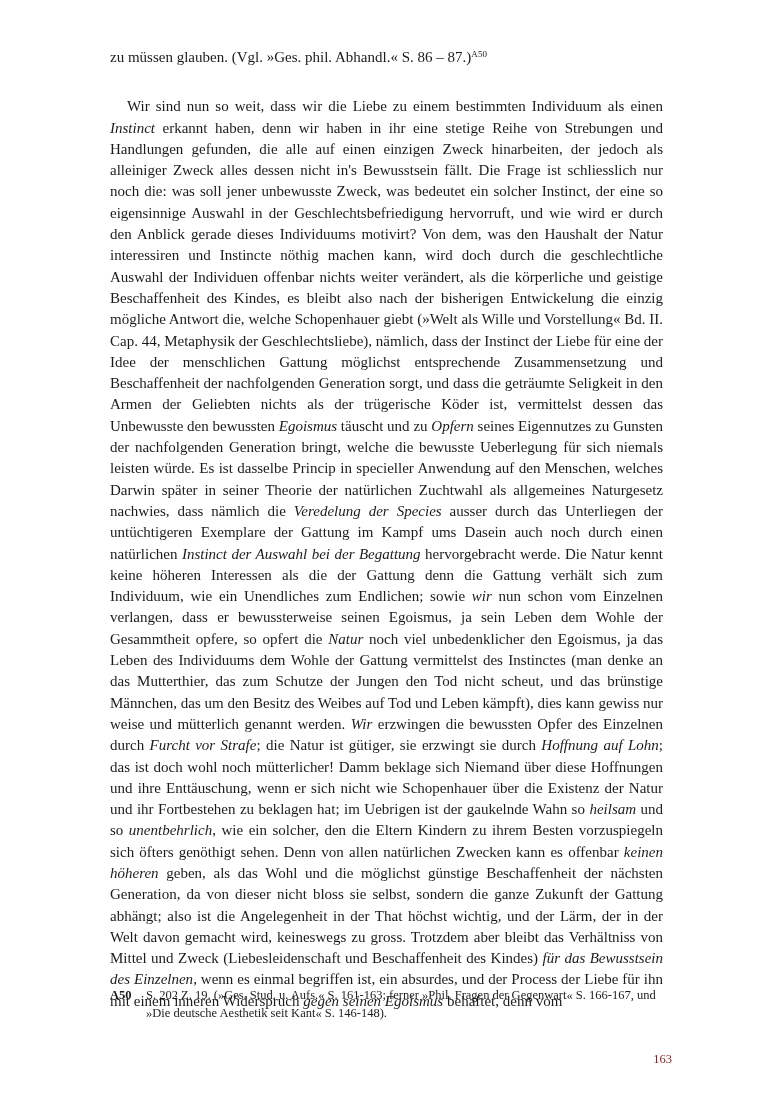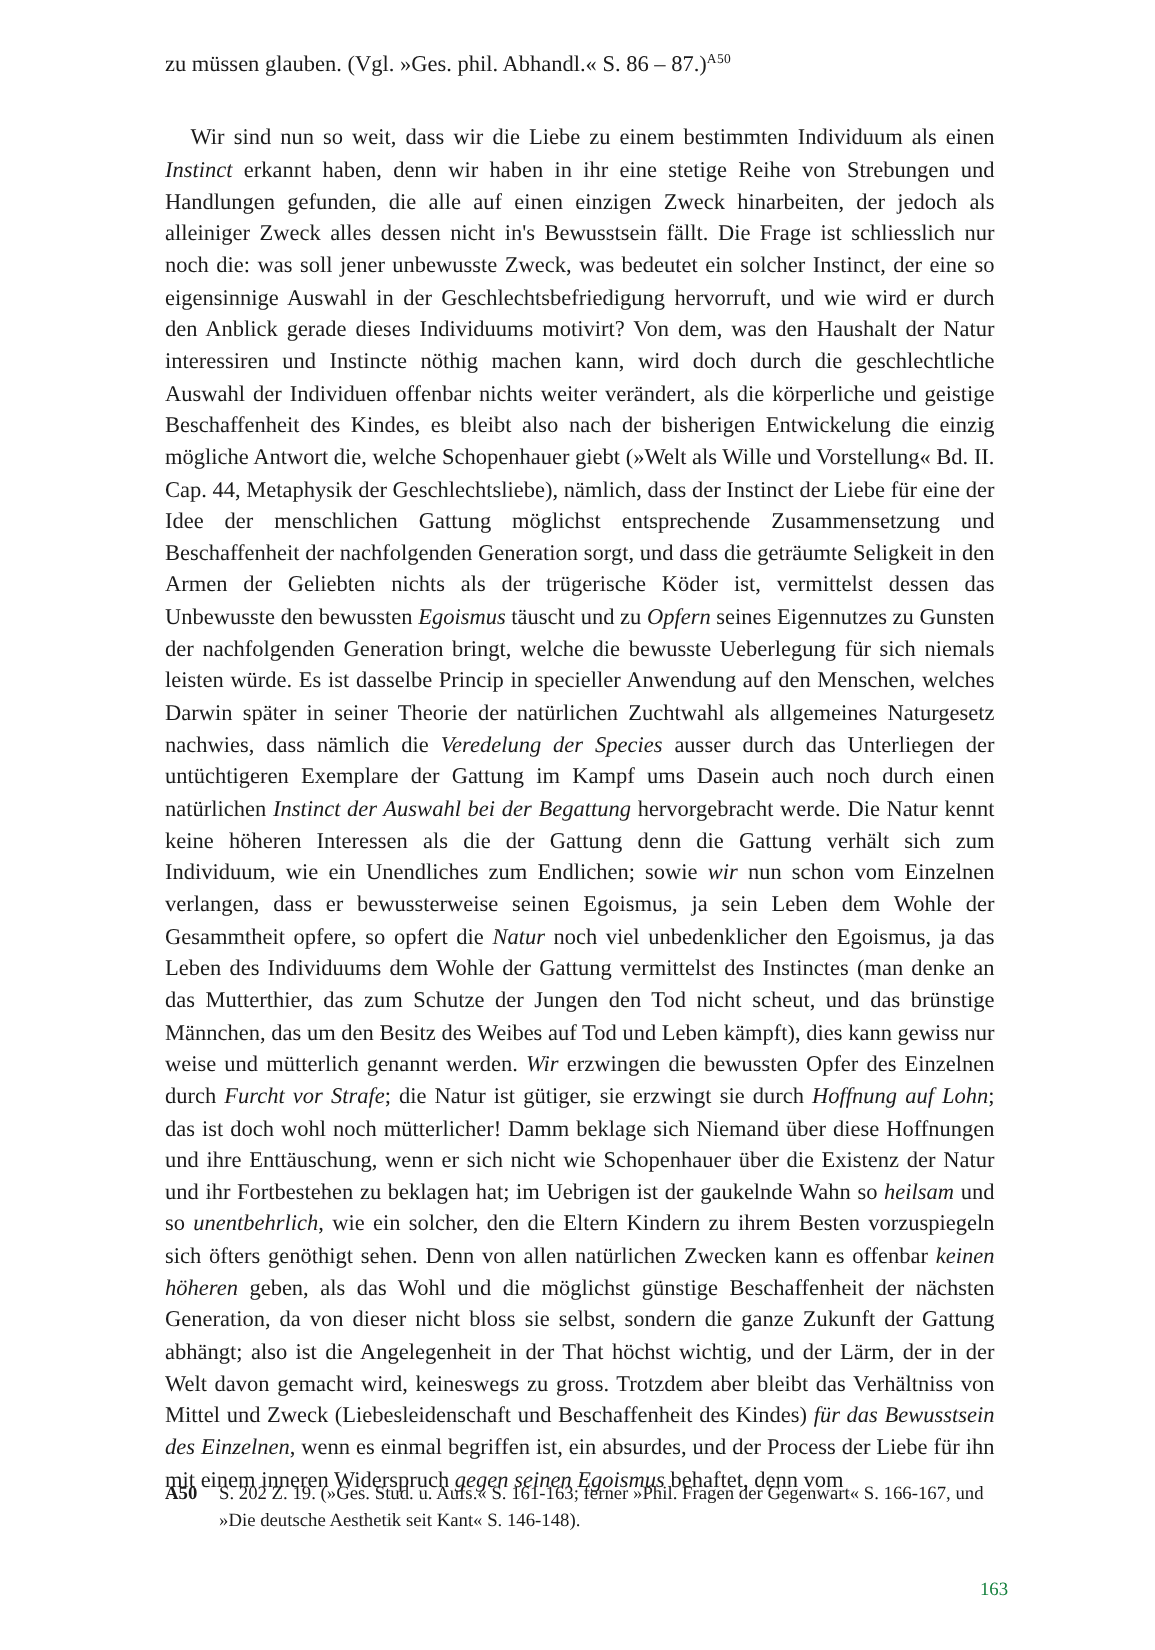--- a/index.html
+++ b/index.html
@@ -12,21 +12,21 @@
     width: 770px;
     height: 1100px;
     background: #ffffff;
     overflow: hidden;
     color: #1b1b1b;
     font-family: "Liberation Serif", "DejaVu Serif", serif;
   }
   .text-block {
     position: absolute;
     left: 110px;
-    top: 33px;
+    top: 47px;
     width: 553px;
     font-size: 15px;
     line-height: 21.3px;
     text-align: justify;
     hyphens: auto;
     -webkit-hyphens: auto;
   }
   .para {
     margin: 0;
     padding: 0;
@@ -61,21 +61,21 @@
   .fn-text b {
     font-weight: normal;
   }
   .page-number {
     position: absolute;
     left: 110px;
     top: 1052px;
     width: 562px;
     text-align: right;
     font-size: 12.5px;
-    color: #15803d;
+    color: #7f1d1d;
   }
 </style>
 </head>
 <body>
 
 <div class="page">
 
   <div class="text-block" lang="de">
       <p class="para"><span>zu müssen glauben. (Vgl. »Ges. phil. Abhandl.« S. 86 – 87.)</span><sup>A50</sup></p>
       <p class="para indent"><span>Wir sind nun so weit, dass wir die Liebe zu einem bestimmten Individuum als einen </span><i>Instinct</i><span> erkannt haben, denn wir haben in ihr eine stetige Reihe von Strebungen und Handlungen gefunden, die alle auf einen einzigen Zweck hinarbeiten, der jedoch als alleiniger Zweck alles dessen nicht in's Bewusstsein fällt. Die Frage ist schliesslich nur noch die: was soll jener unbewusste Zweck, was bedeutet ein solcher Instinct, der eine so eigensinnige Auswahl in der Geschlechtsbefriedigung hervorruft, und wie wird er durch den Anblick gerade dieses Individuums motivirt? Von dem, was den Haushalt der Natur interessiren und Instincte nöthig machen kann, wird doch durch die geschlechtliche Auswahl der Individuen offenbar nichts weiter verändert, als die körperliche und geistige Beschaffenheit des Kindes, es bleibt also nach der bisherigen Entwickelung die einzig mögliche Antwort die, welche Schopenhauer giebt (»Welt als Wille und Vorstellung« Bd. II. Cap. 44, Metaphysik der Geschlechtsliebe), nämlich, dass der Instinct der Liebe für eine der Idee der menschlichen Gattung möglichst entsprechende Zusammensetzung und Beschaffenheit der nachfolgenden Generation sorgt, und dass die geträumte Seligkeit in den Armen der Geliebten nichts als der trügerische Köder ist, vermittelst dessen das Unbewusste den bewussten </span><i>Egoismus</i><span> täuscht und zu </span><i>Opfern</i><span> seines Eigennutzes zu Gunsten der nachfolgenden Generation bringt, welche die bewusste Ueberlegung für sich niemals leisten würde. Es ist dasselbe Princip in specieller Anwendung auf den Menschen, welches Darwin später in seiner Theorie der natürlichen Zuchtwahl als allgemeines Naturgesetz nachwies, dass nämlich die </span><i>Veredelung der Species</i><span> ausser durch das Unterliegen der untüchtigeren Exemplare der Gattung im Kampf ums Dasein auch noch durch einen natürlichen </span><i>Instinct der Auswahl bei der Begattung</i><span> hervorgebracht werde. Die Natur kennt keine höheren Interessen als die der Gattung denn die Gattung verhält sich zum Individuum, wie ein Unendliches zum Endlichen; sowie </span><i>wir</i><span> nun schon vom Einzelnen verlangen, dass er bewussterweise seinen Egoismus, ja sein Leben dem Wohle der Gesammtheit opfere, so opfert die </span><i>Natur</i><span> noch viel unbedenklicher den Egoismus, ja das Leben des Individuums dem Wohle der Gattung vermittelst des Instinctes (man denke an das Mutterthier, das zum Schutze der Jungen den Tod nicht scheut, und das brünstige Männchen, das um den Besitz des Weibes auf Tod und Leben kämpft), dies kann gewiss nur weise und mütterlich genannt werden. </span><i>Wir</i><span> erzwingen die bewussten Opfer des Einzelnen durch </span><i>Furcht vor Strafe</i><span>; die Natur ist gütiger, sie erzwingt sie durch </span><i>Hoffnung auf Lohn</i><span>; das ist doch wohl noch mütterlicher! Damm beklage sich Niemand über diese Hoffnungen und ihre Enttäuschung, wenn er sich nicht wie Schopenhauer über die Existenz der Natur und ihr Fortbestehen zu beklagen hat; im Uebrigen ist der gaukelnde Wahn so </span><i>heilsam</i><span> und so </span><i>unentbehrlich</i><span>, wie ein solcher, den die Eltern Kindern zu ihrem Besten vorzuspiegeln sich öfters genöthigt sehen. Denn von allen natürlichen Zwecken kann es offenbar </span><i>keinen höheren</i><span> geben, als das Wohl und die möglichst günstige Beschaffenheit der nächsten Generation, da von dieser nicht bloss sie selbst, sondern die ganze Zukunft der Gattung abhängt; also ist die Angelegenheit in der That höchst wichtig, und der Lärm, der in der Welt davon gemacht wird, keineswegs zu gross. Trotzdem aber bleibt das Verhältniss von Mittel und Zweck (Liebesleidenschaft und Beschaffenheit des Kindes) </span><i>für das Bewusstsein des Einzelnen</i><span>, wenn es einmal begriffen ist, ein absurdes, und der Process der Liebe für ihn mit einem inneren Widerspruch </span><i>gegen seinen Egoismus</i><span> behaftet, denn vom</span></p>

